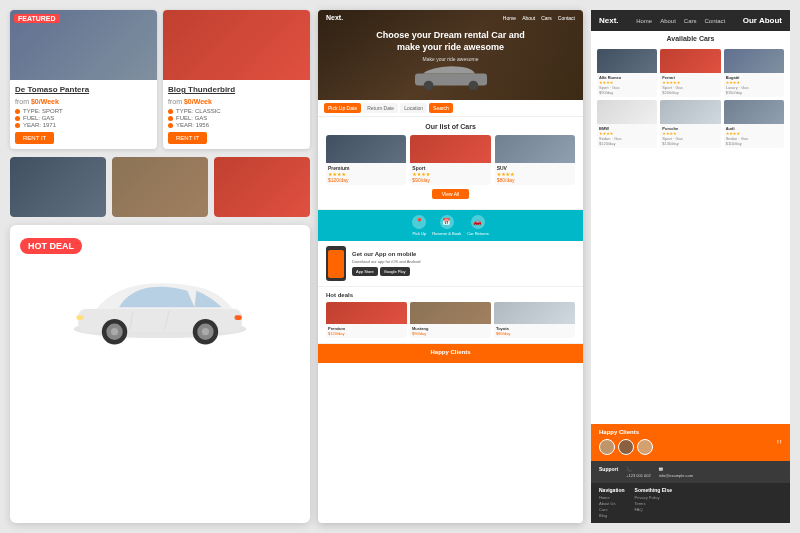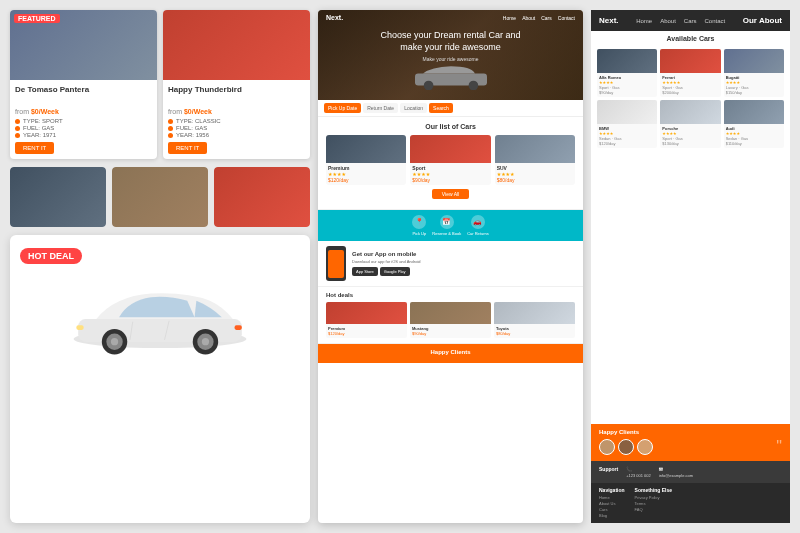--- a/index.html
+++ b/index.html
@@ -51,21 +51,22 @@
       border-radius: 2px;
       font-weight: bold;
     }
     .car-card-body {
       padding: 5px;
     }
     .car-card-title {
       font-size: 8px;
       font-weight: bold;
       color: #333;
-      margin-bottom: 14px;
+      margin-bottom: 4px;
+      text-decoration: underline;
     }
     .car-card-price {
       font-size: 7px;
       color: #888;
       margin-bottom: 3px;
     }
     .car-card-price span {
       color: #ff6600;
       font-weight: bold;
     }
@@ -212,21 +213,21 @@
       gap: 6px;
     }
     .mockup-nav-link {
       color: #fff;
       font-size: 5px;
     }
     .mockup-hero-text {
       color: #fff;
       text-align: center;
       font-size: 9px;
-      font-weight: normal;
+      font-weight: bold;
       line-height: 1.3;
       margin-top: 10px;
     }
     .mockup-hero-sub {
       color: #ddd;
       font-size: 5px;
       text-align: center;
       margin-top: 2px;
     }
     .mockup-hero-cars {
@@ -654,21 +655,21 @@
         </div>
         <button class="rent-btn">RENT IT</button>
       </div>
     </div>
 
     <div class="car-card">
       <div class="car-card-img-box">
         <div class="img-rect car-color-2" style="border-radius:0;"></div>
       </div>
       <div class="car-card-body">
-        <div class="car-card-title">Happy Thunderbird</div>
+        <div class="car-card-title">Blog Thunderbird</div>
         <div class="car-card-price">
           from <span>$0/Week</span>
         </div>
         <div class="car-card-spec">
           <div class="car-card-spec-item">
             <span class="spec-dot"></span>
             <span>TYPE: CLASSIC</span>
           </div>
           <div class="car-card-spec-item">
             <span class="spec-dot"></span>

